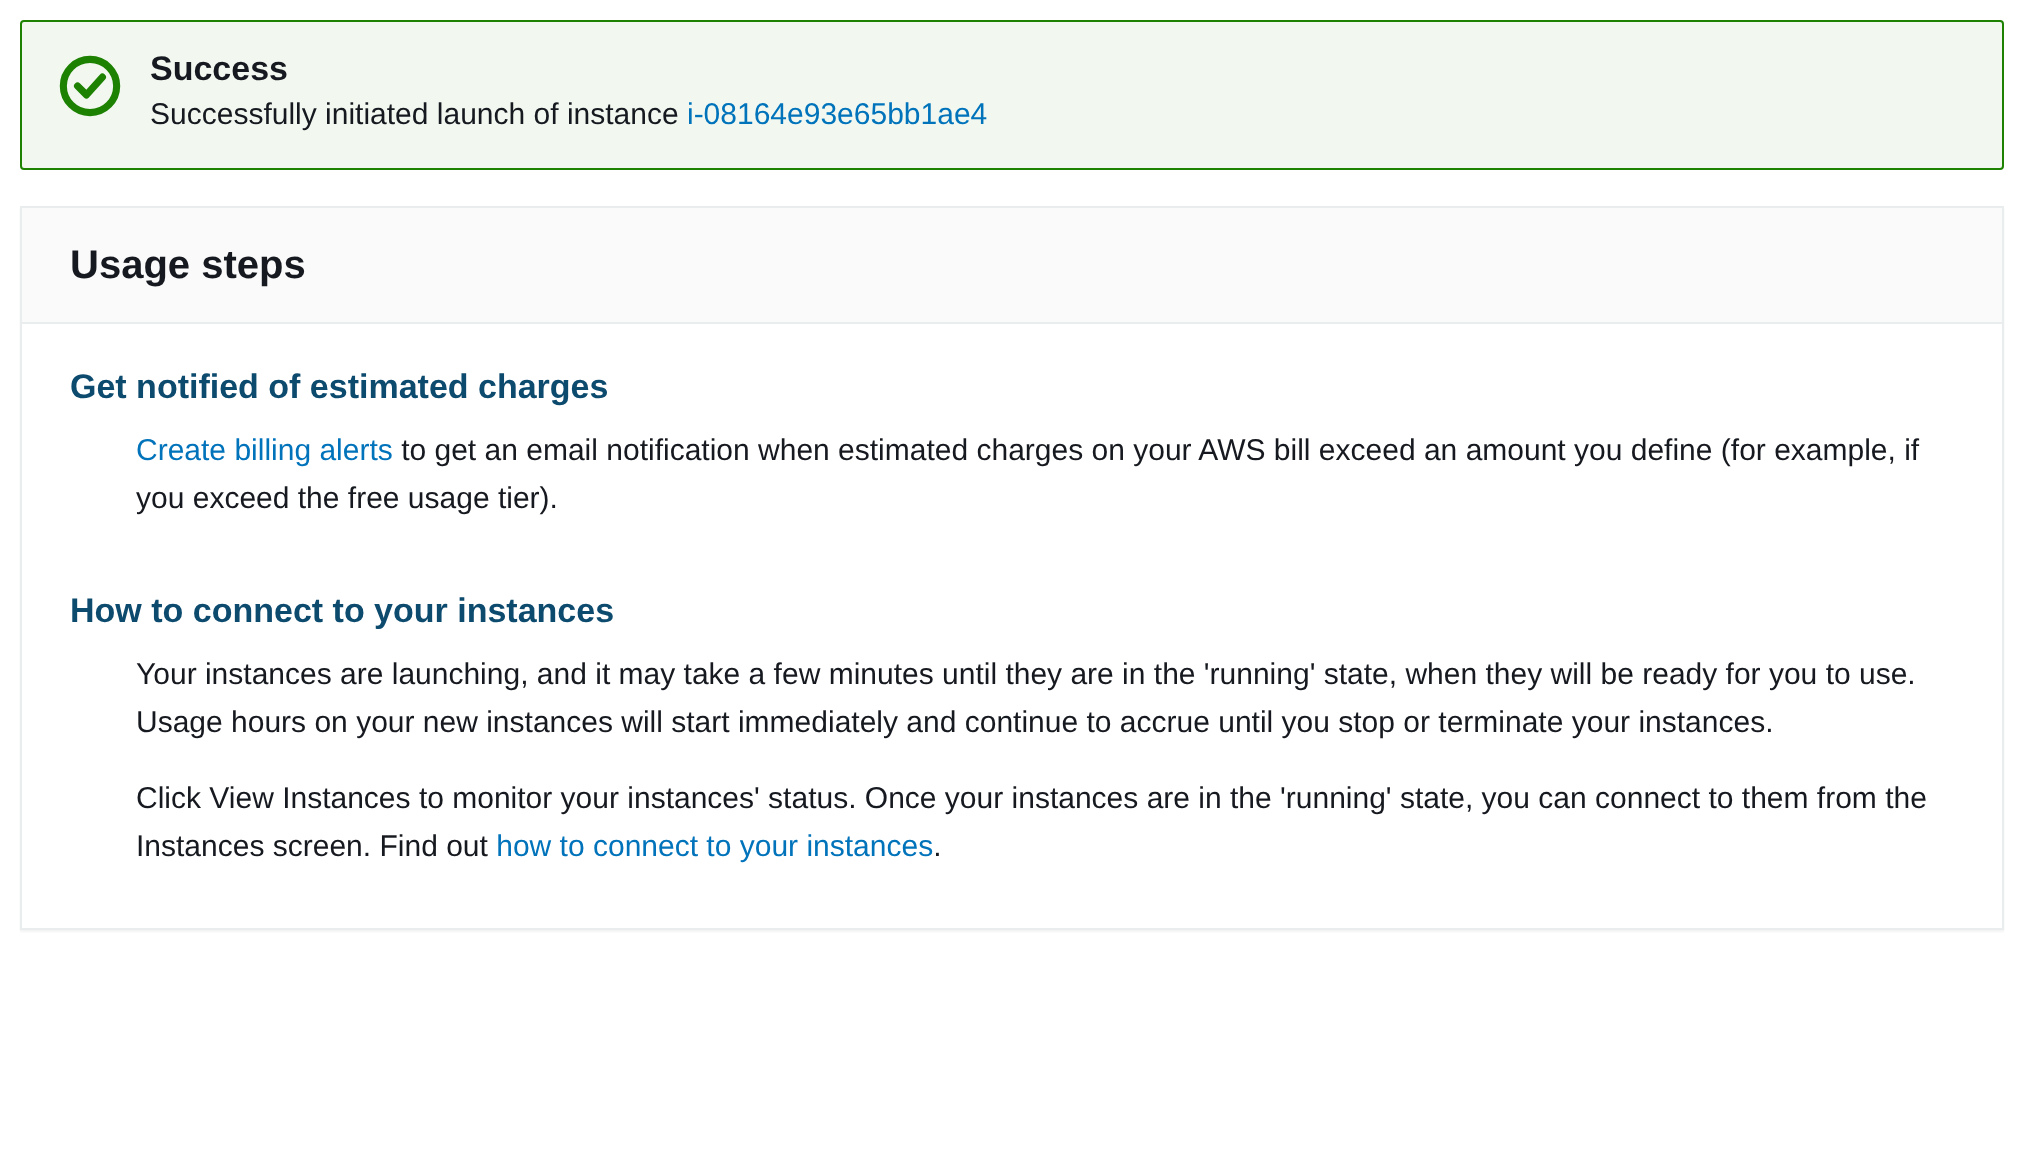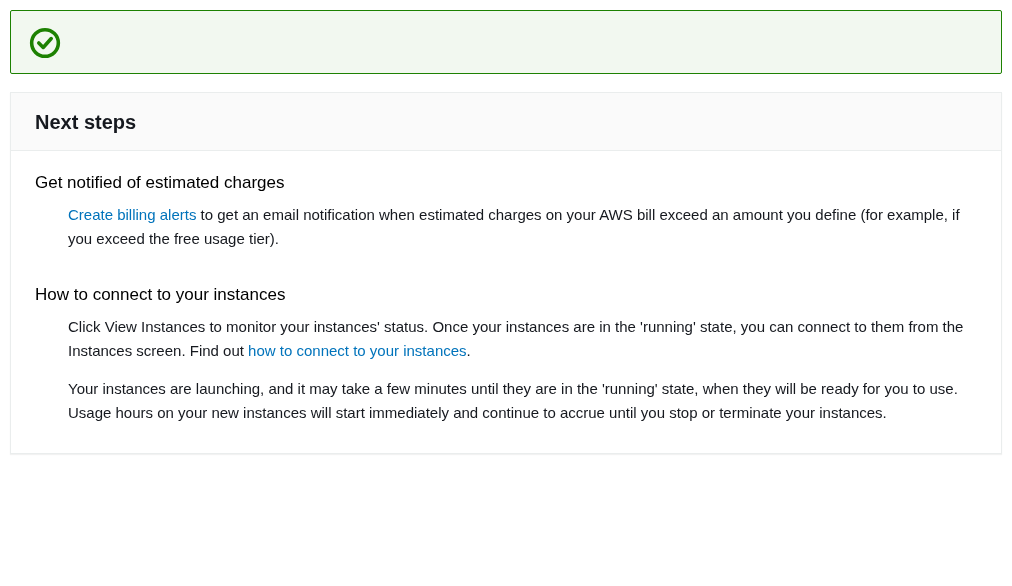--- a/index.html
+++ b/index.html
@@ -71,22 +71,22 @@
       padding: 22px 24px 28px 24px;
     }
     .section {
       margin-bottom: 34px;
     }
     .section:last-child {
       margin-bottom: 0;
     }
     .section-title {
       font-size: 17px;
-      font-weight: 400;
-      color: #000000;
+      font-weight: 700;
+      color: #0c4a6e;
       margin-bottom: 10px;
     }
     .section-body {
       font-size: 15px;
       line-height: 1.6;
       color: #16191f;
     }
     .section-body p {
       margin-bottom: 14px;
       margin-left: 33px;
@@ -98,41 +98,47 @@
 </head>
 <body>
 
 <div class="success-banner">
   <div class="success-icon-wrap">
     <svg viewBox="0 0 36 36">
       <circle cx="18" cy="18" r="15" fill="none" stroke="#1d8102" stroke-width="4"></circle>
       <path d="M11 18 L16 23 L25 13" fill="none" stroke="#1d8102" stroke-width="4" stroke-linecap="round" stroke-linejoin="round"></path>
     </svg>
   </div>
+  <div class="success-text">
+    <div class="success-title">Success</div>
+    <div class="success-message">
+      <span>Successfully initiated launch of instance </span><a class="link">i-08164e93e65bb1ae4</a>
+    </div>
+  </div>
 </div>
 
 <div class="panel">
   <div class="panel-header">
-    <div class="panel-title">Next steps</div>
+    <div class="panel-title">Usage steps</div>
   </div>
   <div class="panel-body">
 
     <div class="section">
       <div class="section-title">Get notified of estimated charges</div>
       <div class="section-body">
         <p>
           <a class="link">Create billing alerts</a><span> to get an email notification when estimated charges on your AWS bill exceed an amount you define (for example, if you exceed the free usage tier).</span>
         </p>
       </div>
     </div>
 
     <div class="section">
       <div class="section-title">How to connect to your instances</div>
       <div class="section-body">
+        <p>Your instances are launching, and it may take a few minutes until they are in the 'running' state, when they will be ready for you to use. Usage hours on your new instances will start immediately and continue to accrue until you stop or terminate your instances.</p>
         <p>
           <span>Click View Instances to monitor your instances' status. Once your instances are in the 'running' state, you can connect to them from the Instances screen. Find out </span><a class="link">how to connect to your instances</a><span>.</span>
         </p>
-        <p>Your instances are launching, and it may take a few minutes until they are in the 'running' state, when they will be ready for you to use. Usage hours on your new instances will start immediately and continue to accrue until you stop or terminate your instances.</p>
       </div>
     </div>
 
   </div>
 </div>
 
 </body></html>

